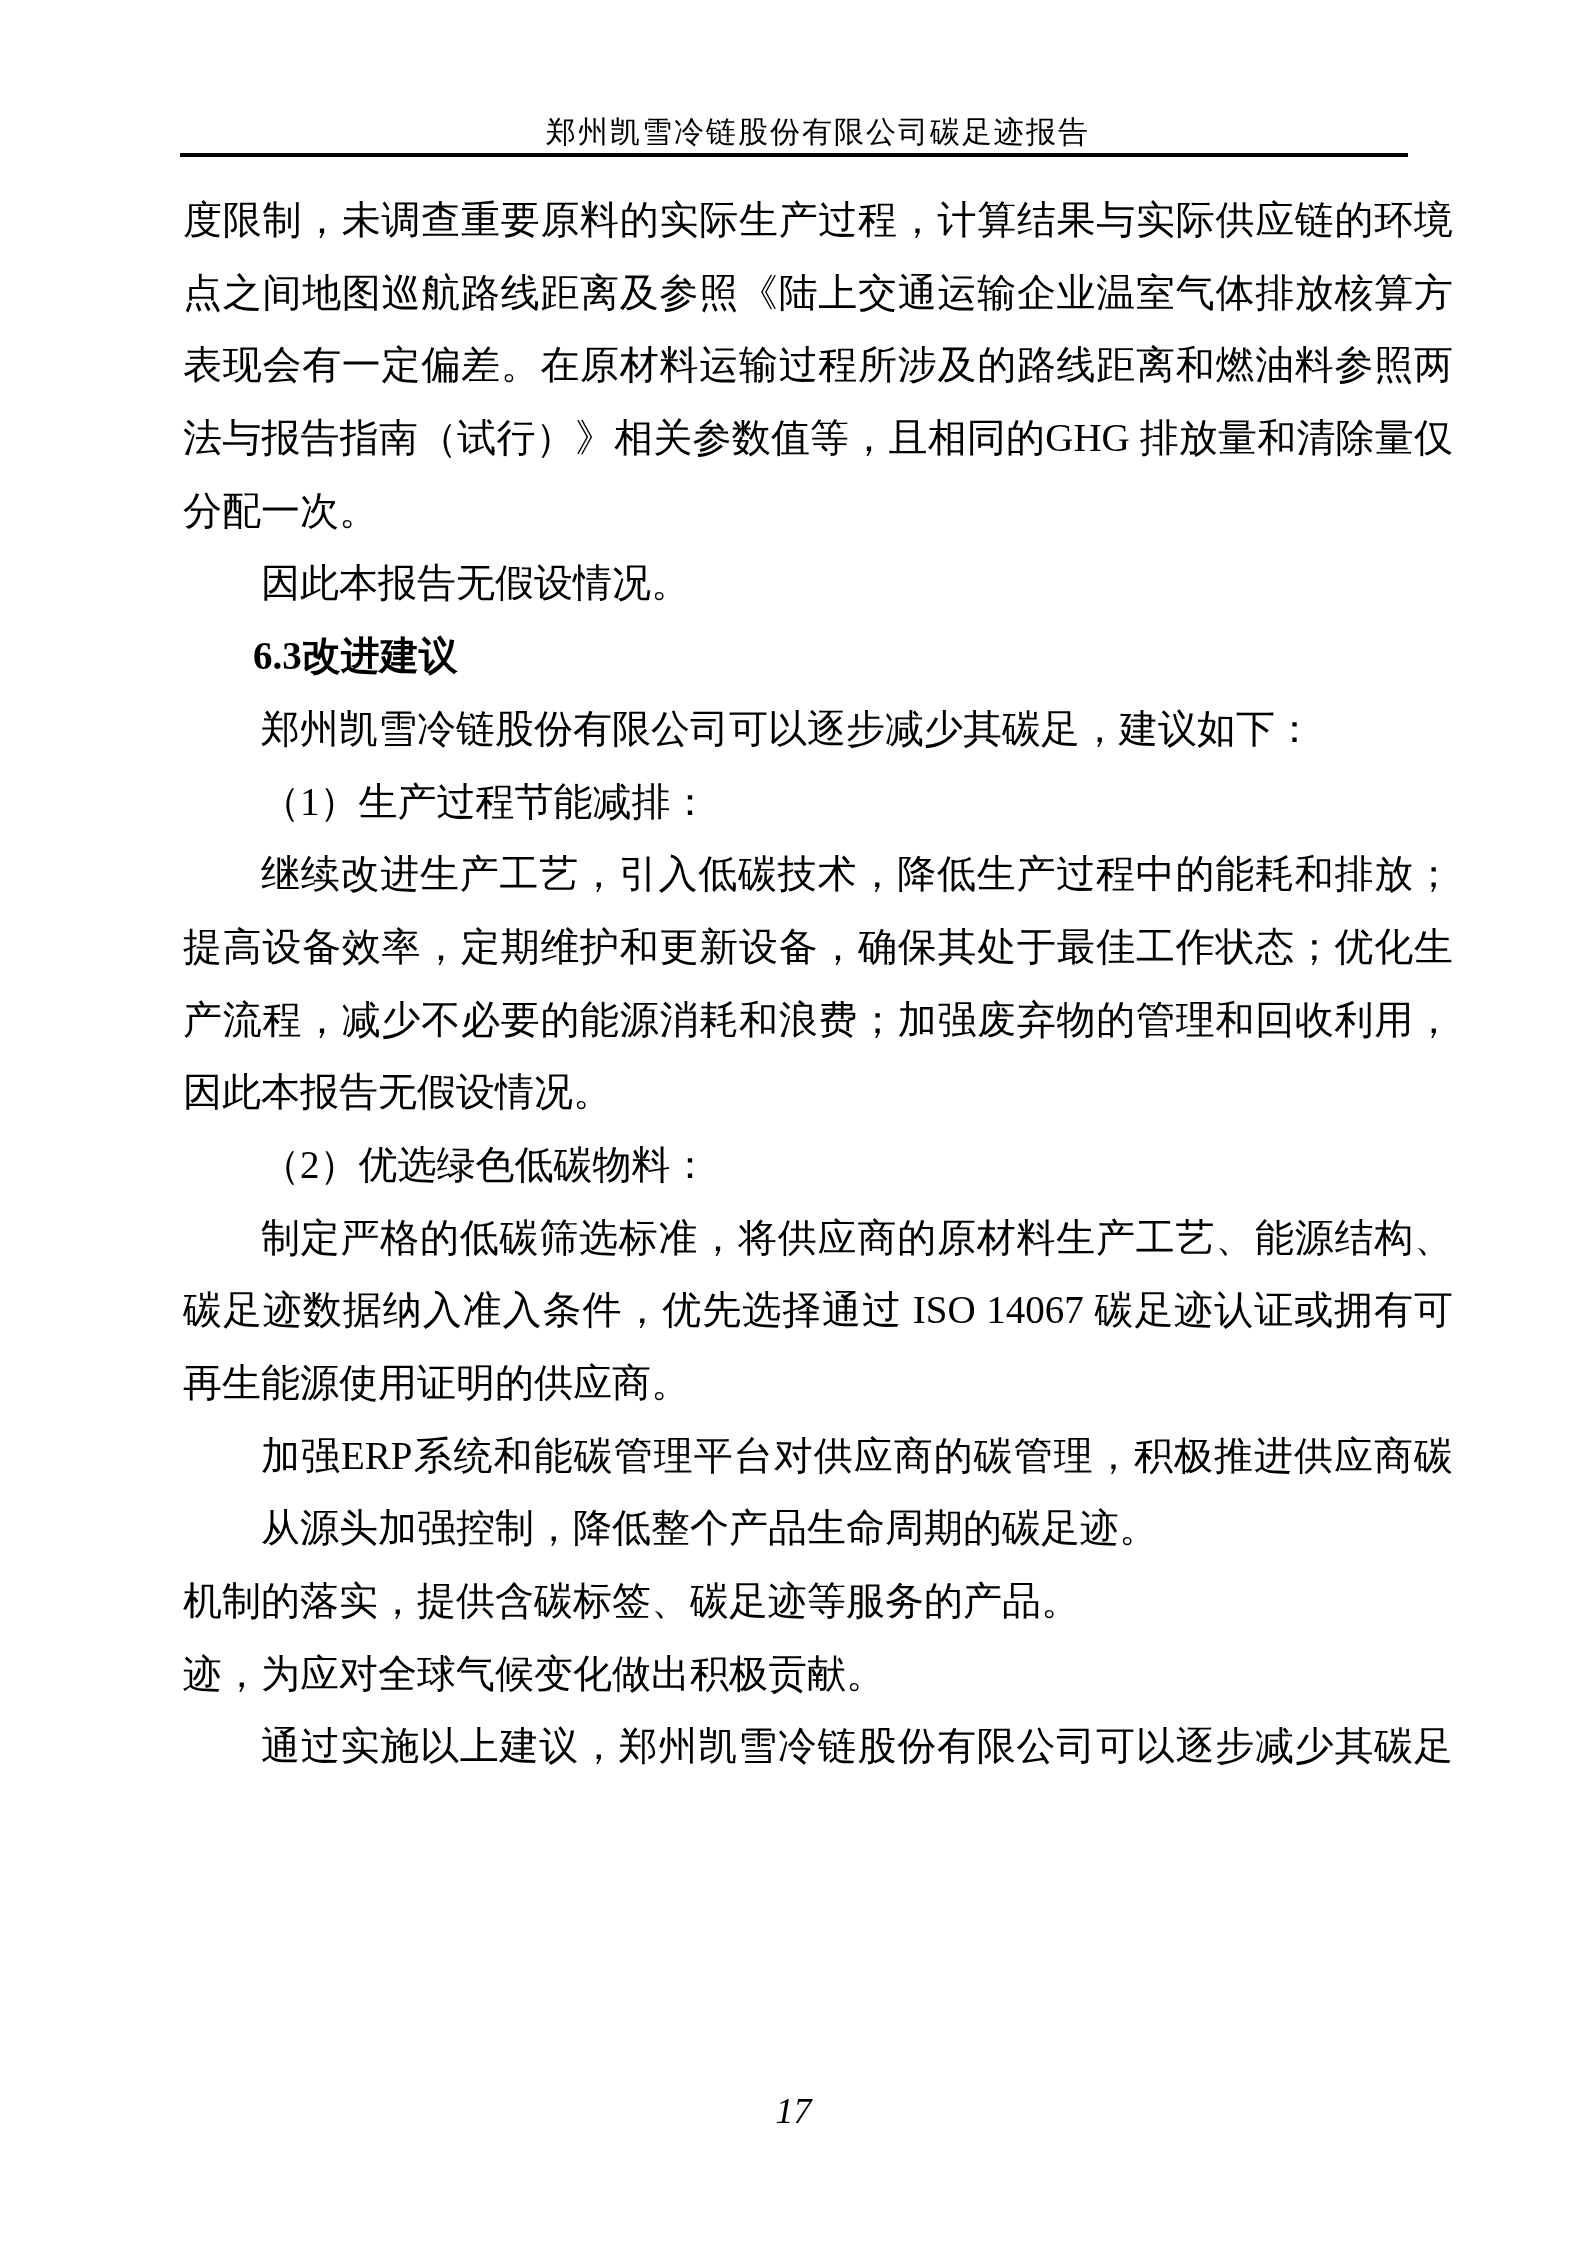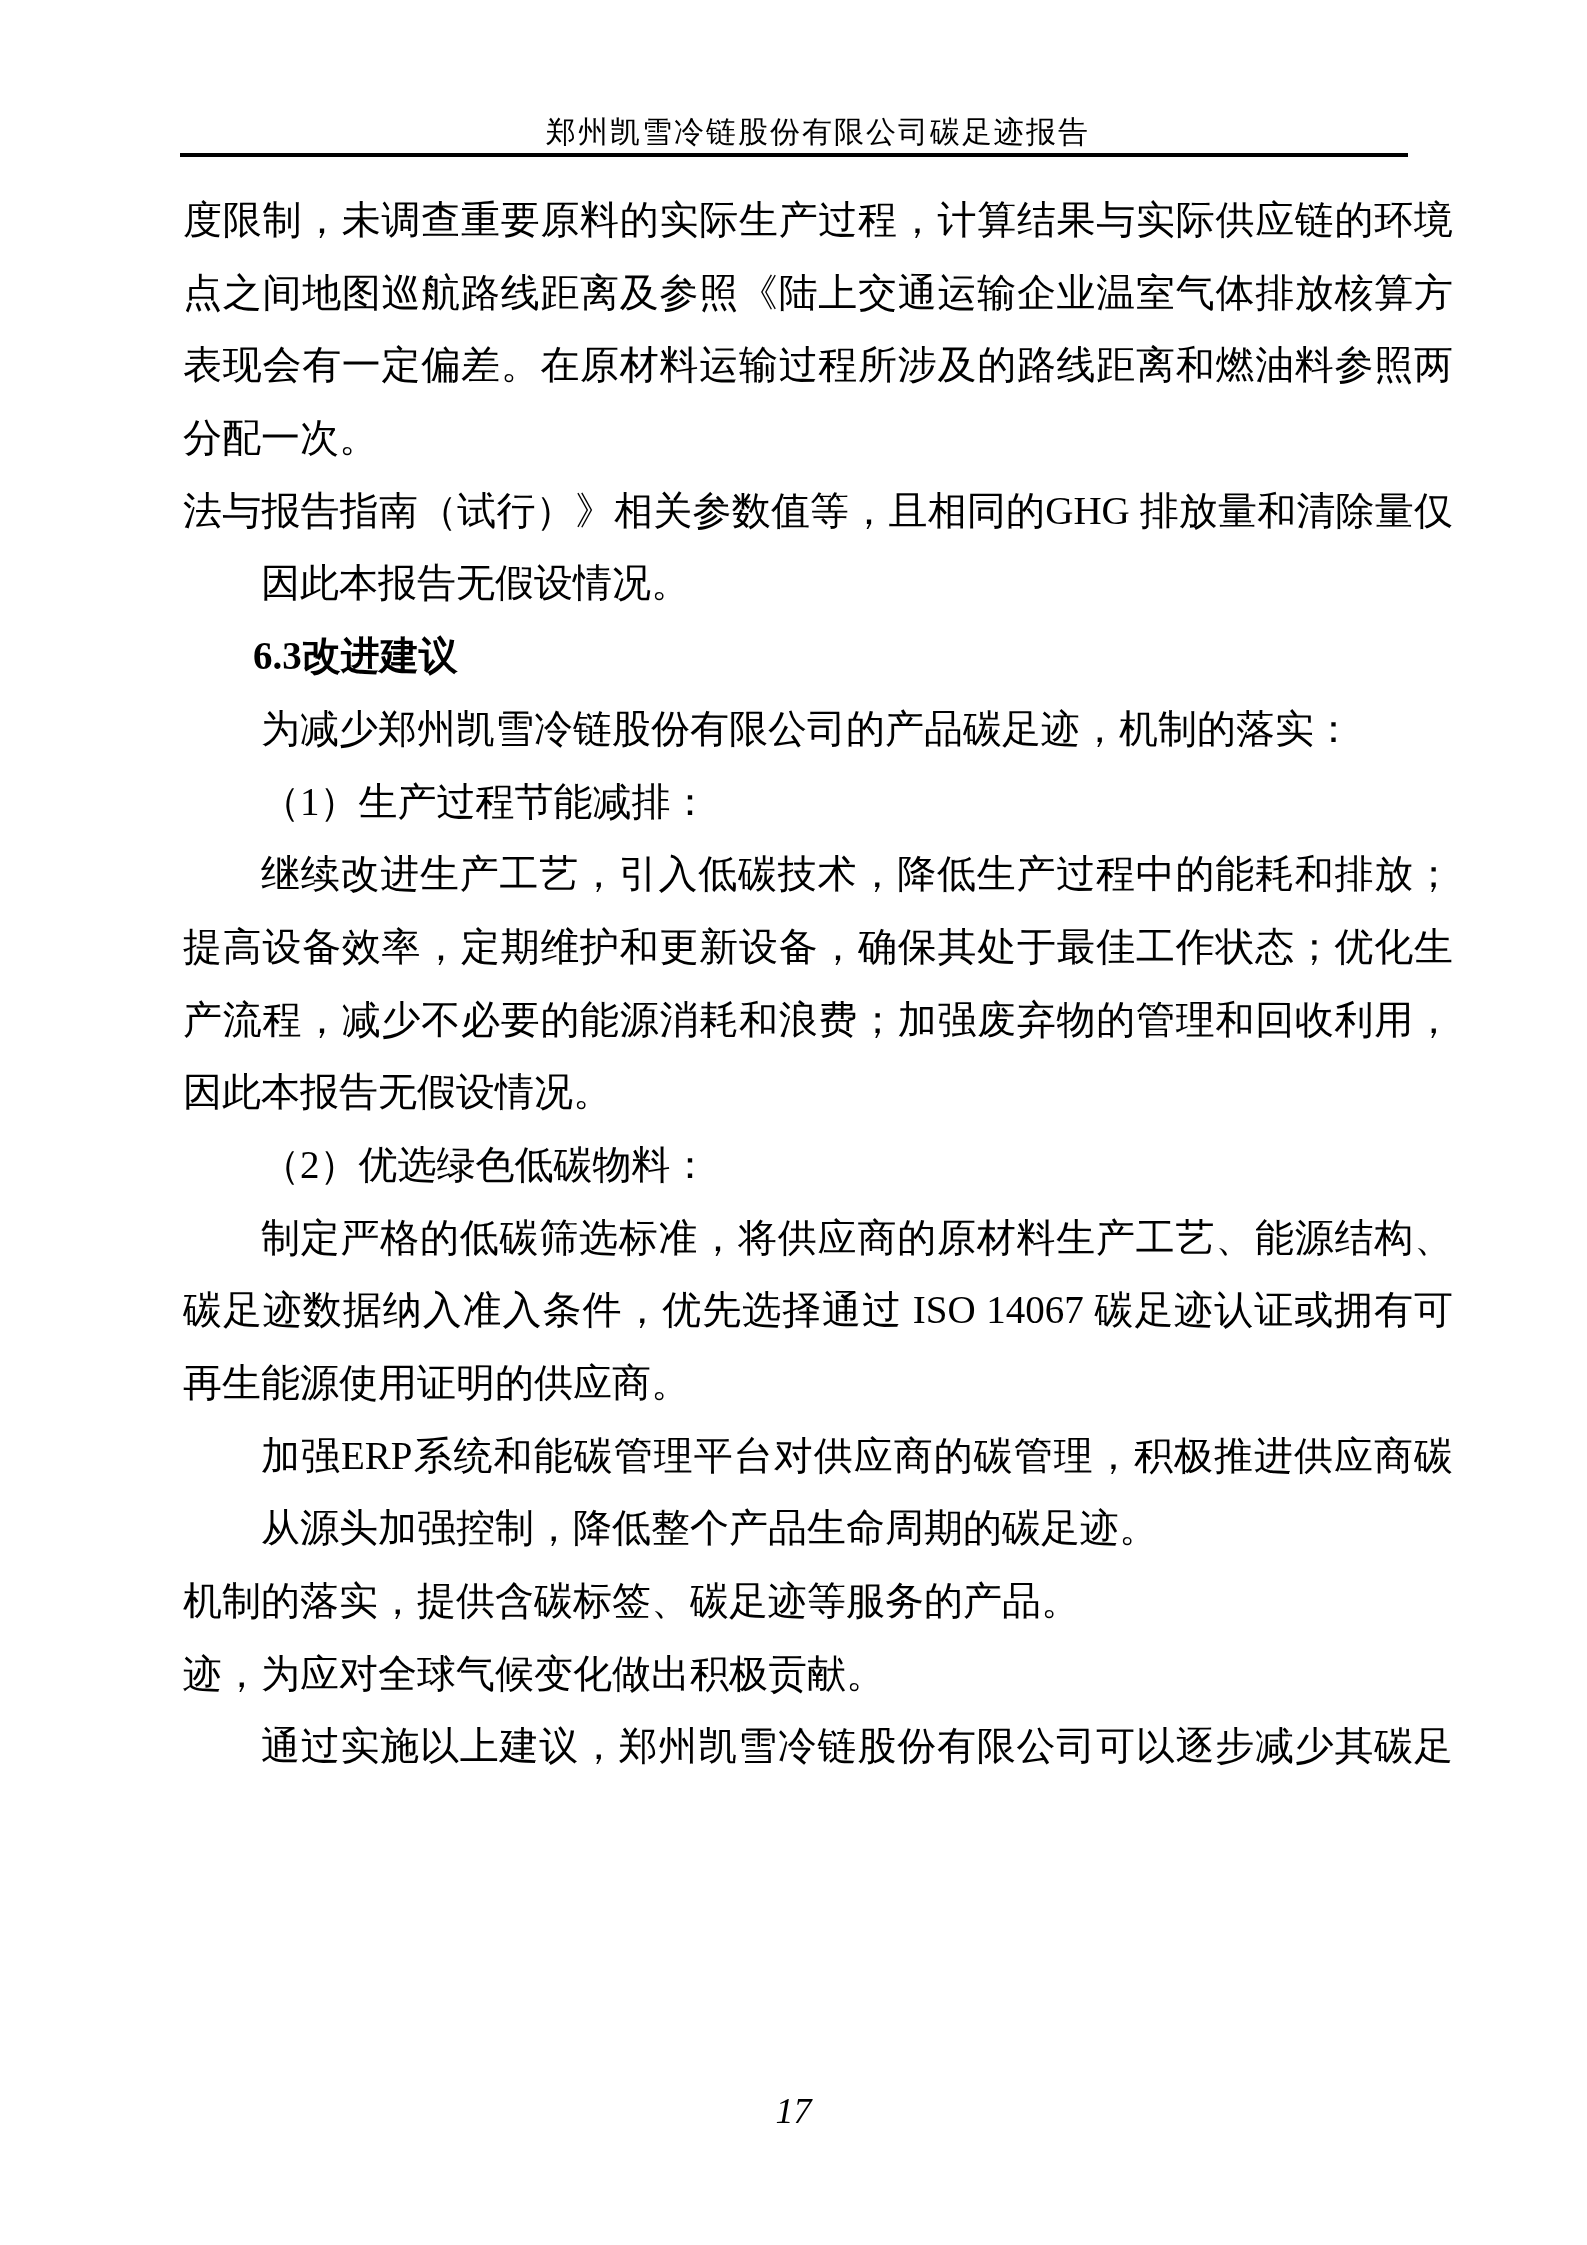--- a/index.html
+++ b/index.html
@@ -73,25 +73,25 @@
 <body>
 
 <div class="page">
   <div class="header-title">郑州凯雪冷链股份有限公司碳足迹报告</div>
   <div class="header-rule"></div>
 
   <div class="doc-body">
       <div class="line fill">度限制，未调查重要原料的实际生产过程，计算结果与实际供应链的环境</div>
       <div class="line fill">点之间地图巡航路线距离及参照《陆上交通运输企业温室气体排放核算方</div>
       <div class="line fill">表现会有一定偏差。在原材料运输过程所涉及的路线距离和燃油料参照两</div>
+      <div class="line fill">法与报告指南（试行）》相关参数值等，且相同的GHG 排放量和清除量仅</div>
       <div class="line">分配一次。</div>
-      <div class="line fill">法与报告指南（试行）》相关参数值等，且相同的GHG 排放量和清除量仅</div>
       <div class="line indent">因此本报告无假设情况。</div>
       <div class="line heading">6.3改进建议</div>
-      <div class="line indent">为减少郑州凯雪冷链股份有限公司的产品碳足迹，机制的落实：</div>
+      <div class="line indent">郑州凯雪冷链股份有限公司可以逐步减少其碳足，建议如下：</div>
       <div class="line indent">（1）生产过程节能减排：</div>
       <div class="line fill indent">继续改进生产工艺，引入低碳技术，降低生产过程中的能耗和排放；</div>
       <div class="line fill">提高设备效率，定期维护和更新设备，确保其处于最佳工作状态；优化生</div>
       <div class="line fill">产流程，减少不必要的能源消耗和浪费；加强废弃物的管理和回收利用，</div>
       <div class="line">因此本报告无假设情况。</div>
       <div class="line indent">（2）优选绿色低碳物料：</div>
       <div class="line fill indent">制定严格的低碳筛选标准，将供应商的原材料生产工艺、能源结构、</div>
       <div class="line fill">碳足迹数据纳入准入条件，优先选择通过 ISO 14067 碳足迹认证或拥有可</div>
       <div class="line">再生能源使用证明的供应商。</div>
       <div class="line fill indent">加强ERP系统和能碳管理平台对供应商的碳管理，积极推进供应商碳</div>

